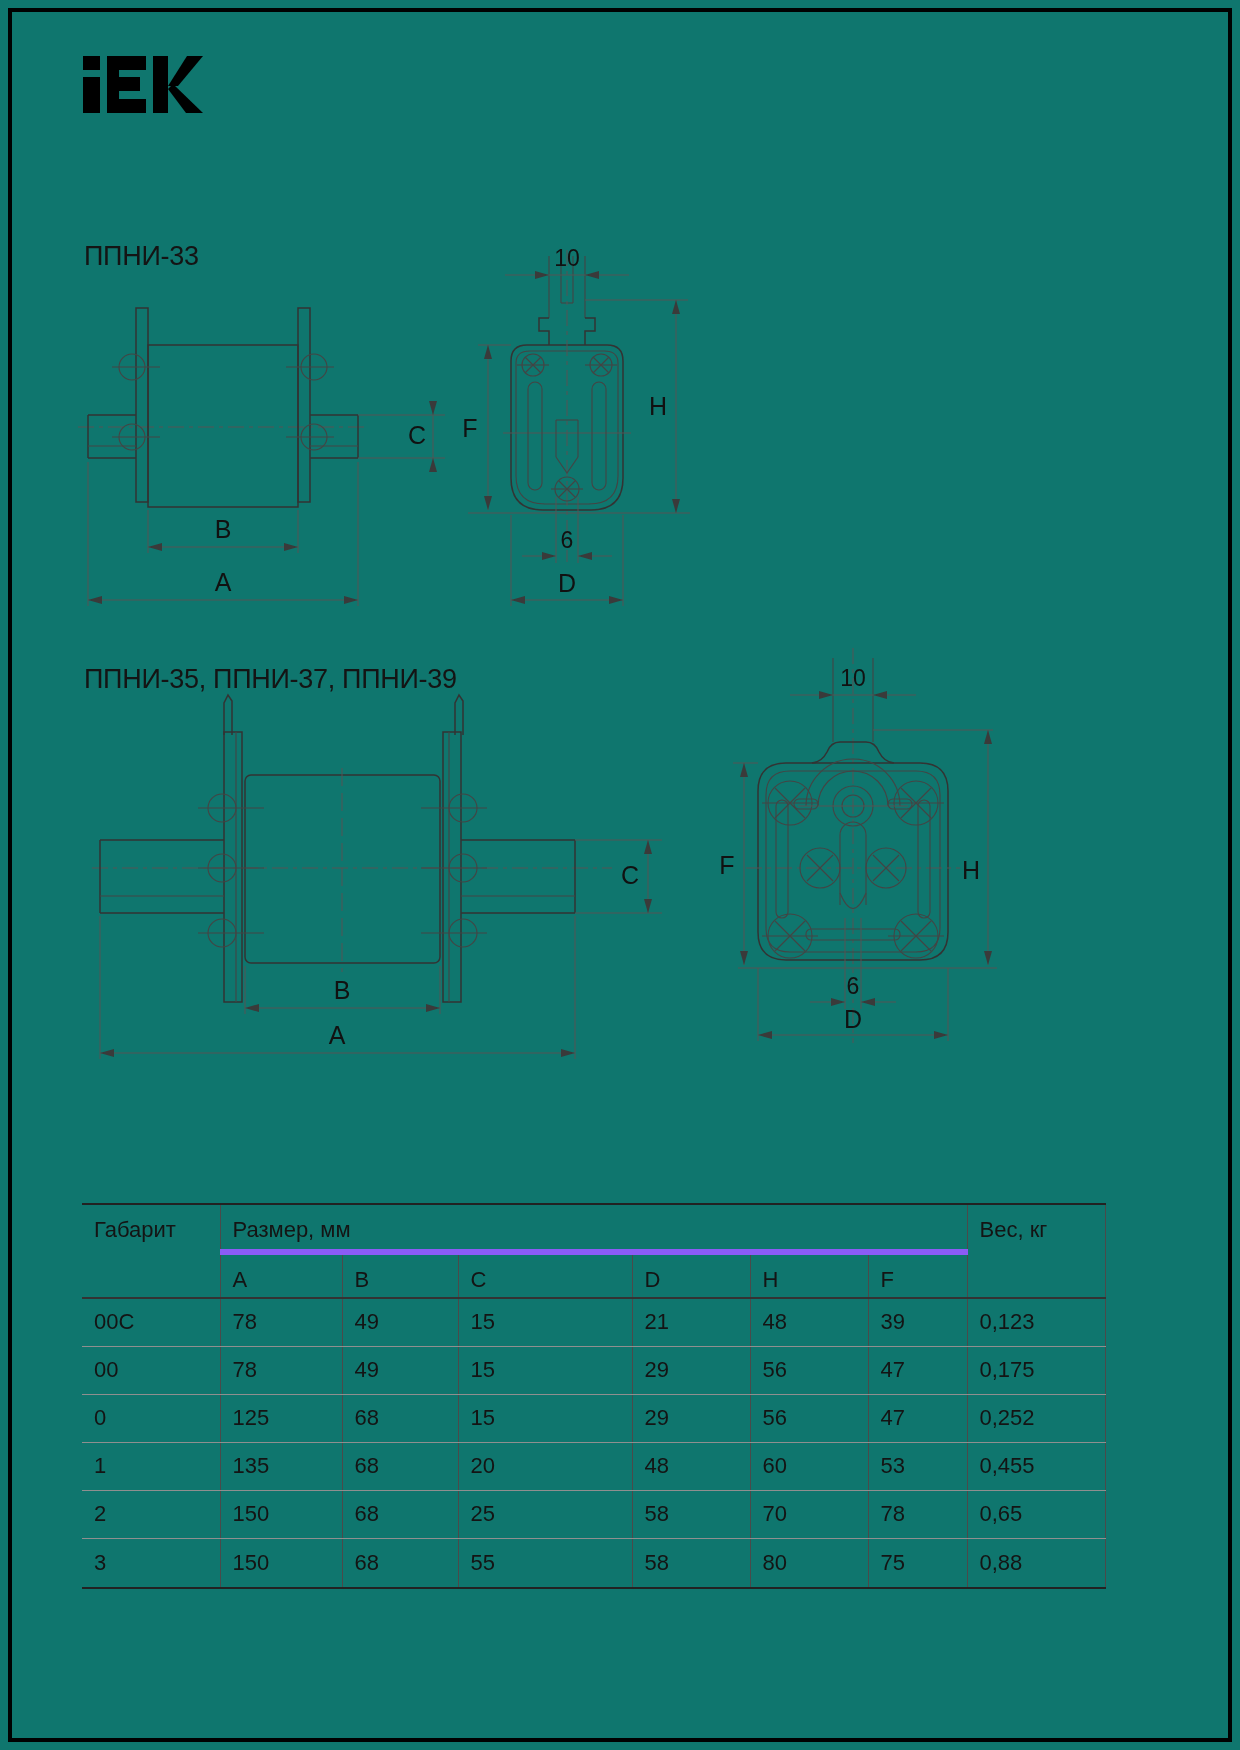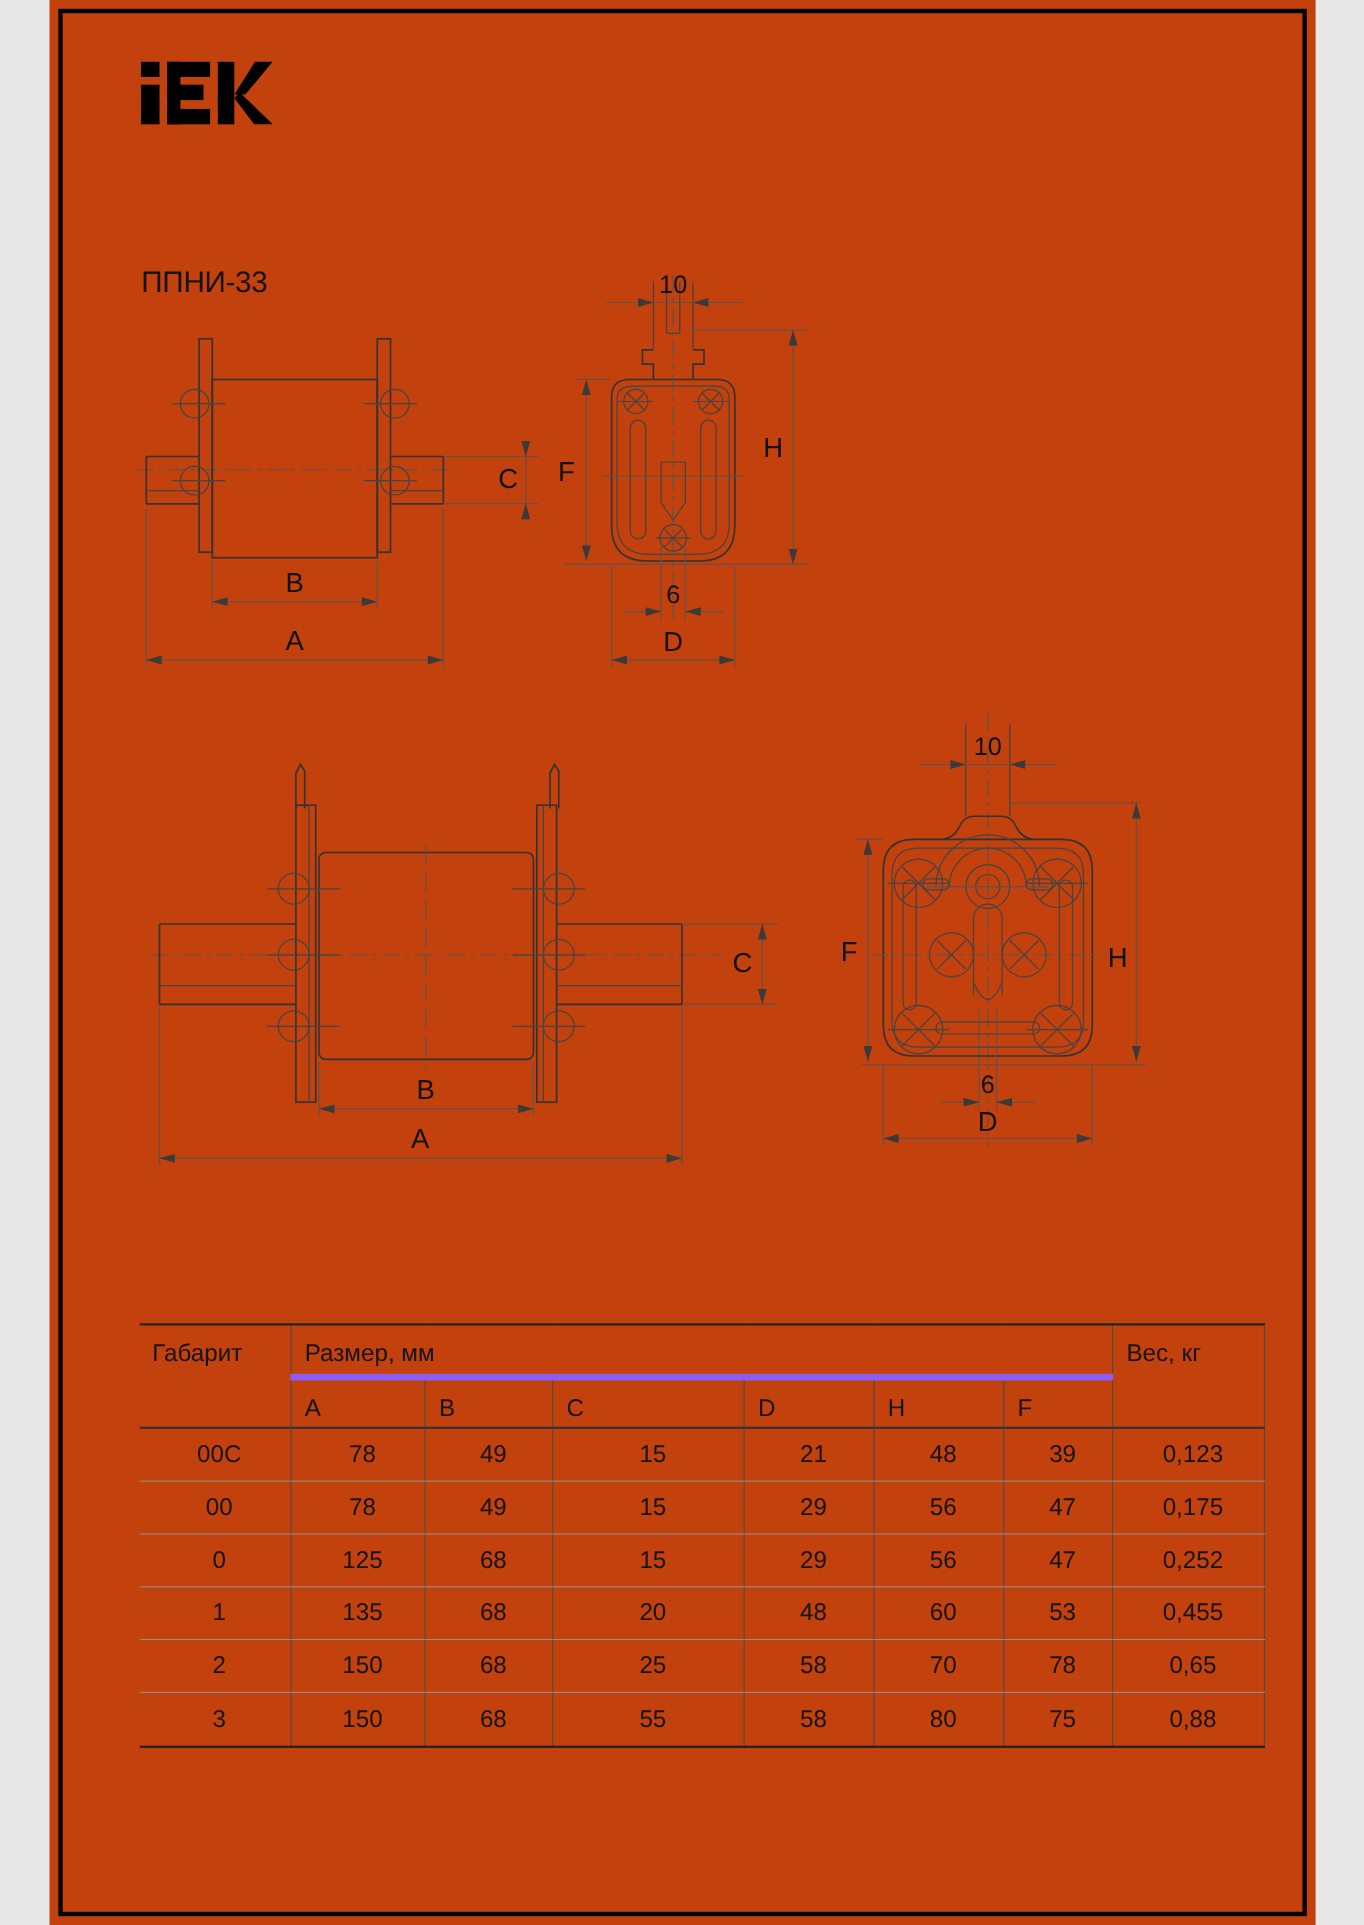--- a/index.html
+++ b/index.html
@@ -1,16 +1,16 @@
 <!DOCTYPE html>
 <html><head>
 <meta charset="utf-8">
 <style>
   html,body{margin:0;padding:0;background:#e8e8e8;}
-  .page{position:relative;width:1151px;height:1750px;background:#c2410c;margin:0 auto;
+  .page{position:relative;width:1240px;height:1750px;background:#0f766e;margin:0 auto;
         font-family:"Liberation Sans",sans-serif;color:#111;overflow:hidden;}
   .frame{position:absolute;left:8px;top:8px;right:8px;bottom:8px;border:4px solid #000;}
   .logo{position:absolute;left:83px;top:56px;width:120px;height:58px;}
   .sr{position:absolute;width:1px;height:1px;overflow:hidden;clip:rect(0 0 0 0);white-space:nowrap;}
   .heading{position:absolute;font-size:27px;letter-spacing:-0.3px;color:#141414;}
   .h1{left:84px;top:241px;}
   .h2{left:84px;top:664px;}
   .caption{position:absolute;left:84px;top:1096px;font-size:24px;color:#141414;}
   .drw{position:absolute;}
 
@@ -22,21 +22,21 @@
   .dsh{stroke:#555;stroke-width:1;fill:none;stroke-dasharray:18 7;}
   .ar{fill:#3a3a3a;stroke:none;}
   text.dl{font-family:"Liberation Sans",sans-serif;font-size:25px;fill:#111;text-anchor:middle;stroke:none;}
   text.dn{font-size:23px;}
 
   
   .tblwrap{position:absolute;left:82px;top:1203px;width:1023px;}
   table.dims{border-collapse:collapse;table-layout:fixed;width:1023px;
              border-top:2px solid #222;border-bottom:2px solid #222;font-size:22px;color:#141414;}
   table.dims th{font-weight:normal;text-align:left;vertical-align:top;padding:12px 4px 0 12px;}
-  table.dims td{text-align:center;vertical-align:middle;padding:0 4px 0 12px;}
+  table.dims td{text-align:left;vertical-align:middle;padding:0 4px 0 12px;}
   table.dims thead tr.r1{height:48px;}
   table.dims thead tr.r2{height:46px;}
   table.dims tbody tr{height:48px;}
   table.dims tbody tr:last-child{height:50px;}
   .vb{border-left:1px solid #4a4a4a;}
   .vr{border-right:1px solid #4a4a4a;}
   th.merge{border-bottom:2px solid #333;}
   tr.r2 th{border-bottom:2px solid #333;}
   th.size{border-bottom:6px solid #8b5cf6;}
   tbody td{border-bottom:1px solid #8f8f8f;}
@@ -58,20 +58,21 @@
         <rect x="24" y="21" width="33" height="14"></rect>
         <rect x="24" y="43" width="39" height="14"></rect>
         <rect x="70" y="0" width="15" height="57"></rect>
         <polygon points="85,30 104,0 120,0 95,30"></polygon>
         <polygon points="90,28 120,57 103,57 85,33"></polygon>
       </g>
     </svg>
   </div>
 
   <div class="heading h1">ППНИ-33</div>
+  <div class="heading h2">ППНИ-35, ППНИ-37, ППНИ-39</div>
 
   <svg class="drw" style="left:70px;top:295px;" width="380" height="320" viewBox="70 295 380 320">
     <g>
       <line class="cl" x1="78" y1="427" x2="368" y2="427"></line>
     </g>
     <g>
       <rect class="ln" x="148" y="345" width="150" height="162"></rect>
       <rect class="ln" x="136" y="308" width="12" height="194"></rect>
       <rect class="ln" x="298" y="308" width="12" height="194"></rect>
     </g>

